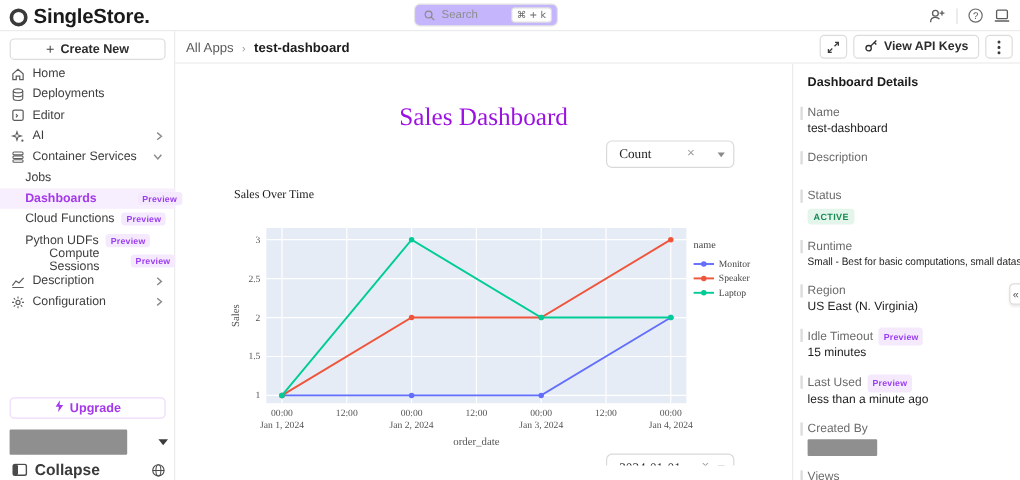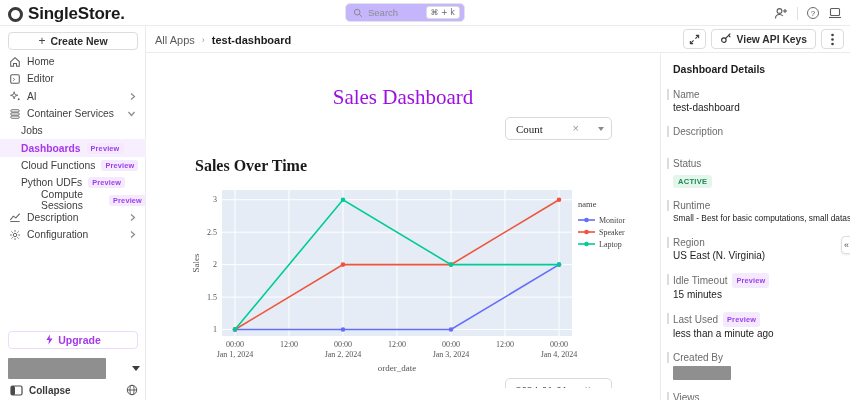--- a/index.html
+++ b/index.html
@@ -32,35 +32,35 @@
   .create-btn { position:absolute; left:8px; top:6px; width:130px; height:18px; border:1px solid #dcdcdc;
                 border-radius:4px; background:#fff; display:flex; align-items:center; justify-content:center;
                 gap:5px; font-size:10.5px; font-weight:600; color:#2d2d2d; cursor:pointer; }
   .nav { position:absolute; top:27px; left:0; width:146px; }
   .nav-item { position:relative; height:17.3px; display:flex; align-items:center; padding-left:8px; cursor:pointer;text-align:center; }
   .nav-item .nicon { width:13px; display:flex; align-items:center; justify-content:center; color:#5d5d5d; }
   .nav-item .nlabel { margin-left:6px; font-size:10.3px; color:#3d3d3d; }
   .nav-item .chev { position:absolute; right:10px; color:#8a8a8a; display:flex; }
   .nav-sub { padding-left:21px; }
   .nav-sub .nlabel { margin-left:0; }
-  .nav-item.active { background:#f8effe; }
+  .nav-item.active { background:#f8effe;gap:28px; }
   .nav-item.active .nlabel { color:#a438ea; font-weight:600; }
   .pv-badge { margin-left:6px; font-size:7.3px; font-weight:bold; color:#9b3df0; background:#f4e9fd;
               border-radius:3px; padding:1px 4px; letter-spacing:.2px; }
   .upgrade-btn { position:absolute; left:8px; top:305px; width:130px; height:18px; border:1px solid #ecdbfb;
                  border-radius:4px; background:#fff; display:flex; align-items:center; justify-content:center;
                  gap:4px; font-size:10.5px; font-weight:600; color:#a438ea; cursor:pointer; }
   .account-row { position:absolute; left:8px; top:331px; width:132px; height:22px; display:flex;
                  align-items:center; justify-content:space-between; }
   .redacted { background:#8f8f8f; border-radius:1px; }
   .acct-box { width:98px; height:21px; }
   .caret-down { width:0; height:0; border-left:4px solid transparent; border-right:4px solid transparent;
                 border-top:5px solid #3c3c3c; cursor:pointer; }
   .collapse-row { position:absolute; left:10px; top:358px; width:128px; display:flex; align-items:center; }
-  .collapse-row .clabel { margin-left:6px; font-size:10px; font-weight:600; color:#3a3a3a; flex:1; }
+  .collapse-row .clabel { margin-left:6px; font-size:13px; font-weight:600; color:#3a3a3a; flex:1; }
 
   
   .crumbbar { position:absolute; top:26px; left:146px; right:0; height:27px; background:#fff;
               border-bottom:1px solid #ebebeb; z-index:3; }
   .crumbs { position:absolute; left:9px; top:0; height:27px; display:flex; align-items:center; gap:7px; }
   .crumb-root { font-size:11px; color:#5a5a5a; cursor:pointer; }
   .crumb-sep { font-size:9px; color:#9a9a9a; }
   .crumb-cur { font-size:11px; font-weight:600; color:#1c1c1c; }
   .crumb-actions { position:absolute; right:6px; top:3px; display:flex; gap:5px; }
   .tool-btn { height:20px; border:1px solid #dcdcdc; border-radius:4px; background:#fff; display:flex;
@@ -74,21 +74,21 @@
                 font-family:"Liberation Serif","DejaVu Serif",serif; font-size:21px; color:#9c10e2; }
   .select-box { position:absolute; width:107px; height:23px; background:#fff; border:1px solid #d9d9d9;
                 border-radius:5px; display:flex; align-items:center; padding:0 7px 0 10px; cursor:pointer; }
   .select-box .sel-val { flex:1; font-family:"Liberation Serif","DejaVu Serif",serif; font-size:11px; color:#222; }
   .sel-clear { font-size:11px; color:#999; margin-right:7px; cursor:pointer; line-height:1; }
   .sel-caret { width:0; height:0; border-left:3.5px solid transparent; border-right:3.5px solid transparent;
                border-top:4.5px solid #8a8a8a; cursor:pointer; }
   .metric-select { top:64px; right:48px;gap:12px; }
   .date-select { top:325px; right:48px; }
   .chart-heading { position:absolute; left:49px; top:104px; font-family:"Liberation Serif","DejaVu Serif",serif;
-                   font-weight:bold; font-size:16px; color:#1a1a1a; }
+                   font-weight:normal; font-size:10px; color:#1a1a1a; }
   .chart-wrap { position:absolute; left:40px; top:130px; width:470px; height:192px; }
   .chart-wrap svg { font-family:"Liberation Serif","DejaVu Serif",serif; }
 
   
   .details { position:absolute; top:53px; left:660px; right:0; bottom:0; background:#fff;
              border-left:1px solid #ebebeb; padding:10px 12px; overflow:hidden; }
   .details-heading { font-size:10.5px; font-weight:bold; color:#1c1c1c; margin-bottom:13px; }
   .field { position:relative; margin-bottom:11px; padding-left:0; }
   .field::before { content:""; position:absolute; left:-6px; top:1px; width:2px; height:11px; background:#dcdcdc; }
   .field-label { font-size:10px; color:#6b6b6b; line-height:13px; display:flex; align-items:center; gap:5px; }
@@ -151,20 +151,30 @@
 
       <div class="nav-item">
         <span class="nicon">
           <svg width="12" height="12" viewBox="0 0 14 14">
               <path d="M2 6.5 L7 2 L12 6.5 V12 H8.7 V8.7 H5.3 V12 H2 Z" fill="none" stroke="#5d5d5d" stroke-width="1.2"></path>
             </svg>
         </span>
         <span class="nlabel">Home</span>
       </div>
 
+      <div class="nav-item">
+        <span class="nicon">
+          <svg width="12" height="12" viewBox="0 0 14 14">
+              <ellipse cx="7" cy="3.2" rx="4.6" ry="1.9" fill="none" stroke="#5d5d5d" stroke-width="1.1"></ellipse>
+              <path d="M2.4 3.2 V10.6 C2.4 11.7 4.5 12.5 7 12.5 C9.5 12.5 11.6 11.7 11.6 10.6 V3.2" fill="none" stroke="#5d5d5d" stroke-width="1.1"></path>
+              <path d="M2.4 7 C2.4 8 4.5 8.8 7 8.8 C9.5 8.8 11.6 8 11.6 7" fill="none" stroke="#5d5d5d" stroke-width="1.1"></path>
+            </svg>
+        </span>
+        <span class="nlabel">Deployments</span>
+      </div>
 
 
       <div class="nav-item">
         <span class="nicon">
           <svg width="12" height="12" viewBox="0 0 14 14">
               <rect x="2" y="2" width="10" height="10" rx="1.5" fill="none" stroke="#5d5d5d" stroke-width="1.2"></rect>
               <polyline points="5,6 6.5,7.5 5,9" fill="none" stroke="#5d5d5d" stroke-width="1.1"></polyline>
             </svg>
         </span>
         <span class="nlabel">Editor</span>

